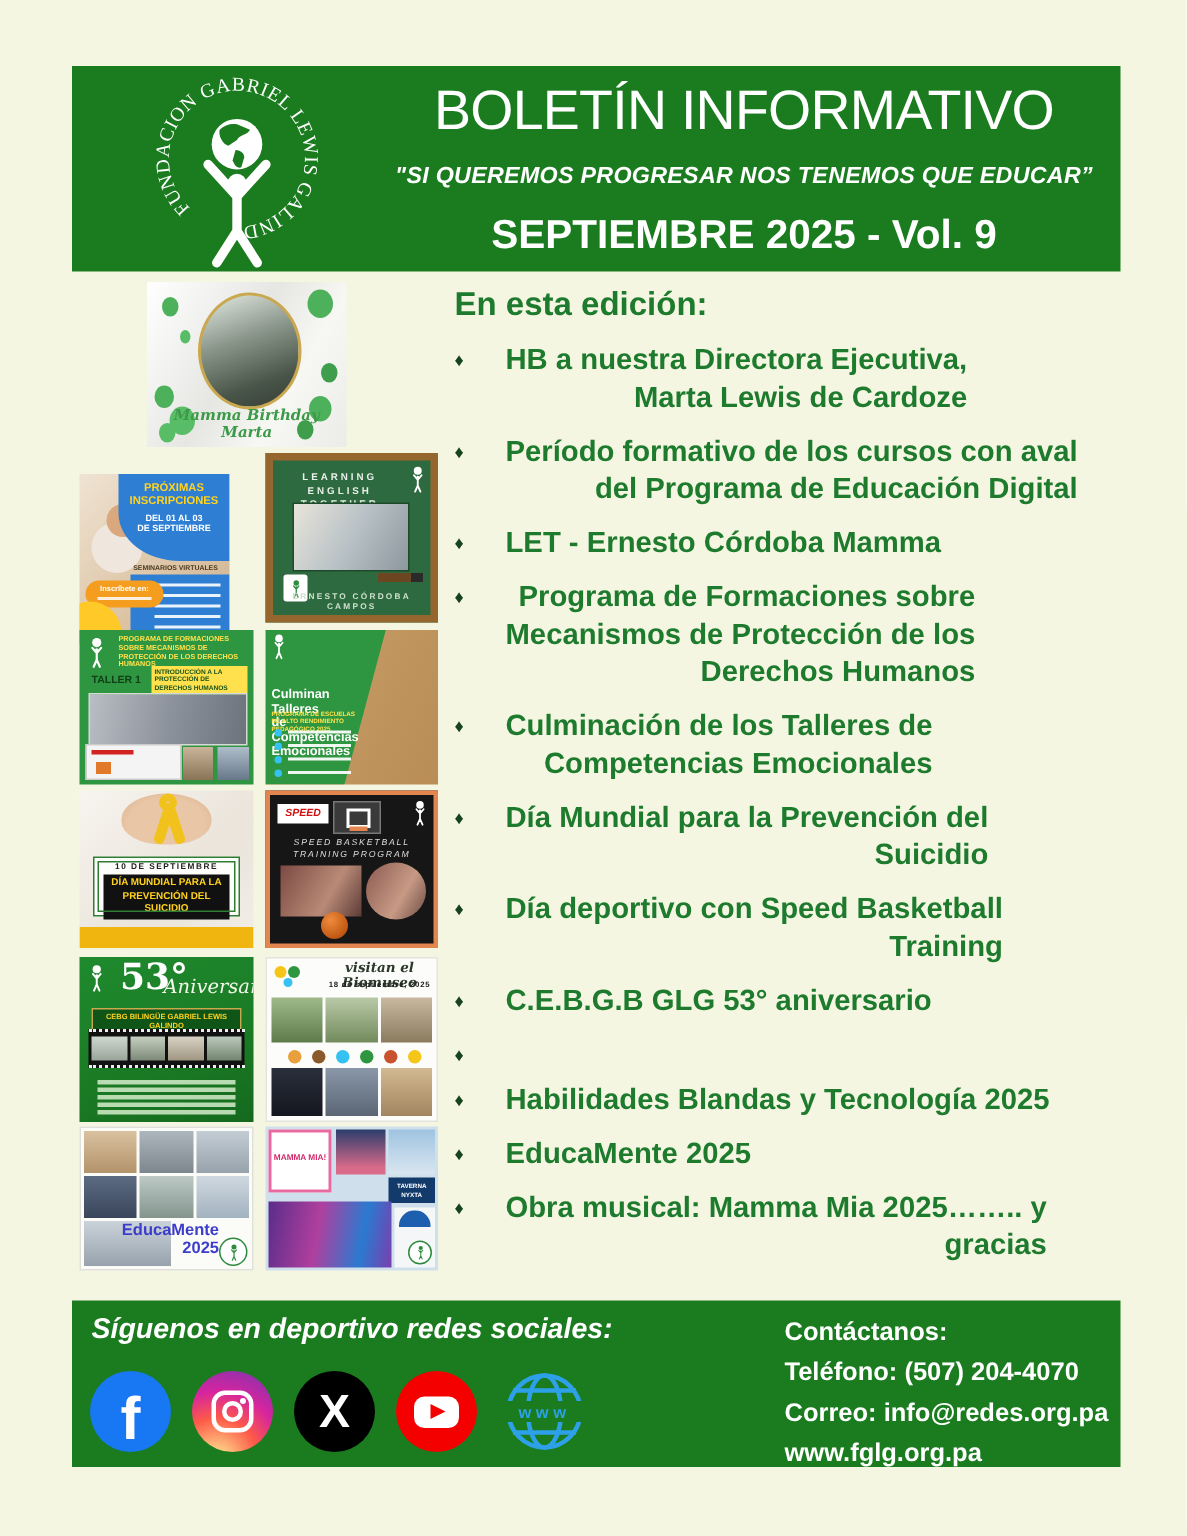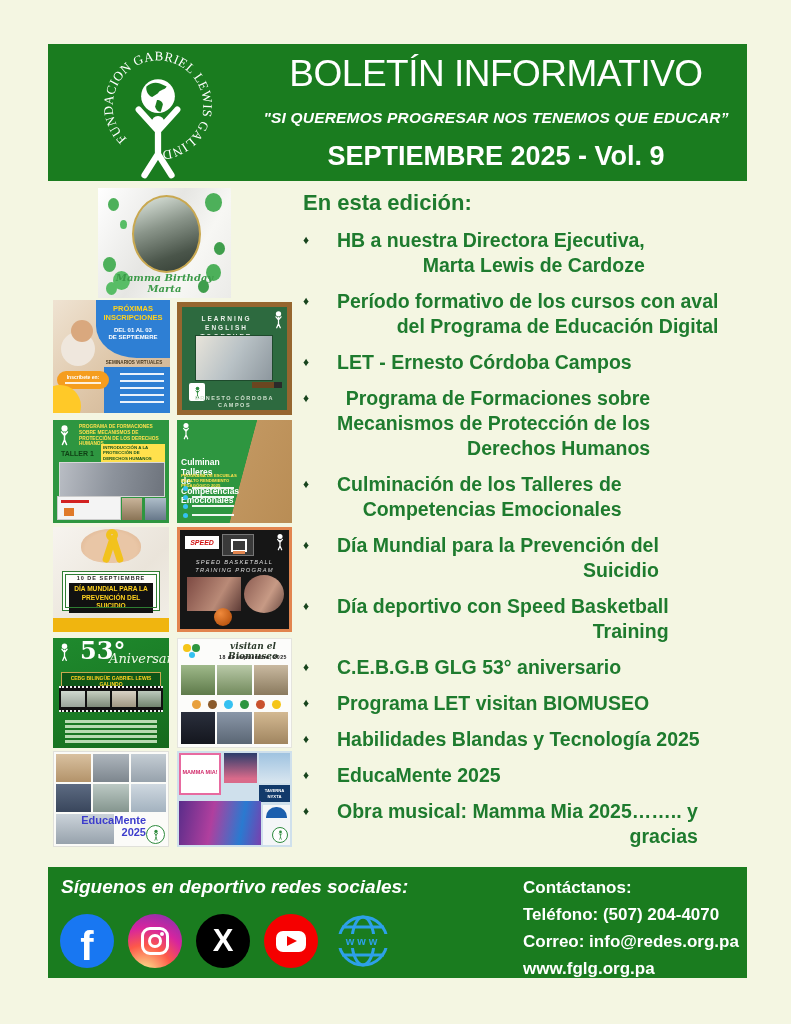--- a/index.html
+++ b/index.html
@@ -32,21 +32,21 @@
   #t-birthday{left:53px;top:0;width:133px;height:110px;background:linear-gradient(120deg,#ffffff,#e6e6e3 45%,#f7f7f4 70%,#ebebe8);}
   .bd-balloons{position:absolute;left:10px;top:10px;width:11px;height:13px;border-radius:50%;background:#4db05a;
     box-shadow:10px 20px 0 -2px #58bd66,100px -2px 0 3px #4db05a,106px 44px 0 0 #3f9e4c,-4px 60px 0 1px #4db05a,
     8px 76px 0 3px #58bd66,100px 68px 0 2px #4db05a,90px 82px 0 0 #3f9e4c,-2px 84px 0 0 #58bd66;}
   .bd-oval{position:absolute;left:34px;top:7px;width:65px;height:74px;border-radius:50%;border:2px solid #c9a850;
     background:linear-gradient(160deg,#cdd6cd 10%,#8a958a 40%,#4a554a 75%,#343e34);}
   .bd-text{position:absolute;left:0;right:0;top:84px;text-align:center;font-family:"DejaVu Serif",serif;
     font-style:italic;font-weight:bold;color:#3c9a49;font-size:10px;line-height:11px;}
 
   
-  #t-insc{left:8px;top:112px;width:117px;height:113px;background:linear-gradient(135deg,#efe3d2,#dcc3a4 60%,#cbb091);}
+  #t-insc{left:8px;top:128px;width:100px;height:113px;background:linear-gradient(135deg,#efe3d2,#dcc3a4 60%,#cbb091);}
   .insc-head{position:absolute;left:18px;top:20px;width:22px;height:22px;border-radius:50%;background:#d9a87e;box-shadow:-4px 18px 0 6px #efe7dd;}
   .insc-blob{position:absolute;right:0;top:0;width:74px;height:58px;background:#2e7fd4;border-radius:0 0 0 55%;}
   .insc-title{position:absolute;right:2px;top:5px;width:70px;text-align:center;color:#ffd21e;font-weight:bold;font-size:7.5px;line-height:8.5px;}
   .insc-dates{position:absolute;right:2px;top:27px;width:70px;text-align:center;color:#fff;font-weight:bold;font-size:6px;line-height:7px;}
   .insc-panel{position:absolute;right:0;bottom:0;width:66px;height:46px;background:#2e7fd4;}
   .insc-lns{position:absolute;right:6px;bottom:10px;width:44px;height:2.5px;background:rgba(255,255,255,.9);
     box-shadow:0 -7px 0 0 rgba(255,255,255,.9),0 -14px 0 0 rgba(255,255,255,.9),0 -21px 0 0 rgba(255,255,255,.9),0 -28px 0 0 rgba(255,255,255,.9);}
   .insc-panel-label{position:absolute;right:4px;bottom:48px;width:64px;text-align:center;color:#4a3a20;font-weight:bold;font-size:4.6px;}
   .insc-pill{position:absolute;left:4px;bottom:24px;width:52px;height:18px;background:#f59d1e;border-radius:9px;
     color:#fff;font-size:5px;font-weight:bold;text-align:center;padding-top:3px;box-sizing:border-box;}
@@ -417,21 +417,21 @@
       <span class="item-text">HB a nuestra Directora Ejecutiva,
 Marta Lewis de Cardoze</span>
     </div>
     <div class="item">
       <span class="blt">♦</span>
       <span class="item-text">Período formativo de los cursos con aval
 del Programa de Educación Digital</span>
     </div>
     <div class="item">
       <span class="blt">♦</span>
-      <span class="item-text">LET - Ernesto Córdoba Campos</span>
+      <span class="item-text">LET - Ernesto Córdoba Mamma</span>
     </div>
     <div class="item">
       <span class="blt">♦</span>
       <span class="item-text">Programa de Formaciones sobre
 Mecanismos de Protección de los
 Derechos Humanos</span>
     </div>
     <div class="item">
       <span class="blt">♦</span>
       <span class="item-text">Culminación de los Talleres de
@@ -446,21 +446,20 @@
       <span class="blt">♦</span>
       <span class="item-text">Día deportivo con Speed Basketball
 Training</span>
     </div>
     <div class="item">
       <span class="blt">♦</span>
       <span class="item-text">C.E.B.G.B GLG 53° aniversario</span>
     </div>
     <div class="item">
       <span class="blt">♦</span>
-      <span class="item-text">Programa LET visitan BIOMUSEO</span>
     </div>
     <div class="item">
       <span class="blt">♦</span>
       <span class="item-text">Habilidades Blandas y Tecnología 2025</span>
     </div>
     <div class="item">
       <span class="blt">♦</span>
       <span class="item-text">EducaMente 2025</span>
     </div>
     <div class="item">

